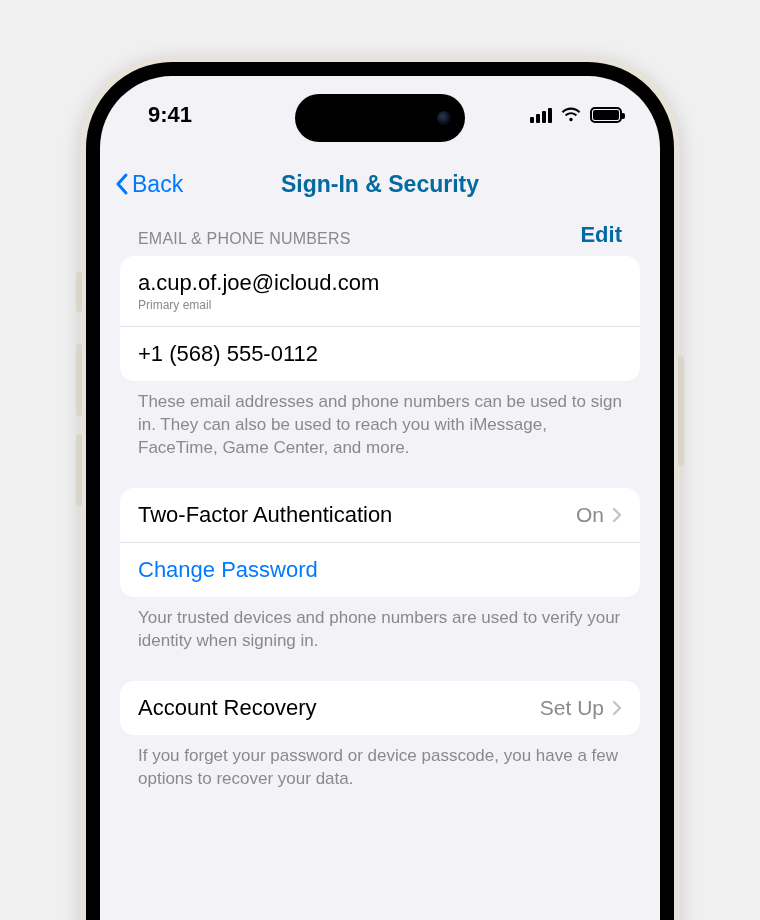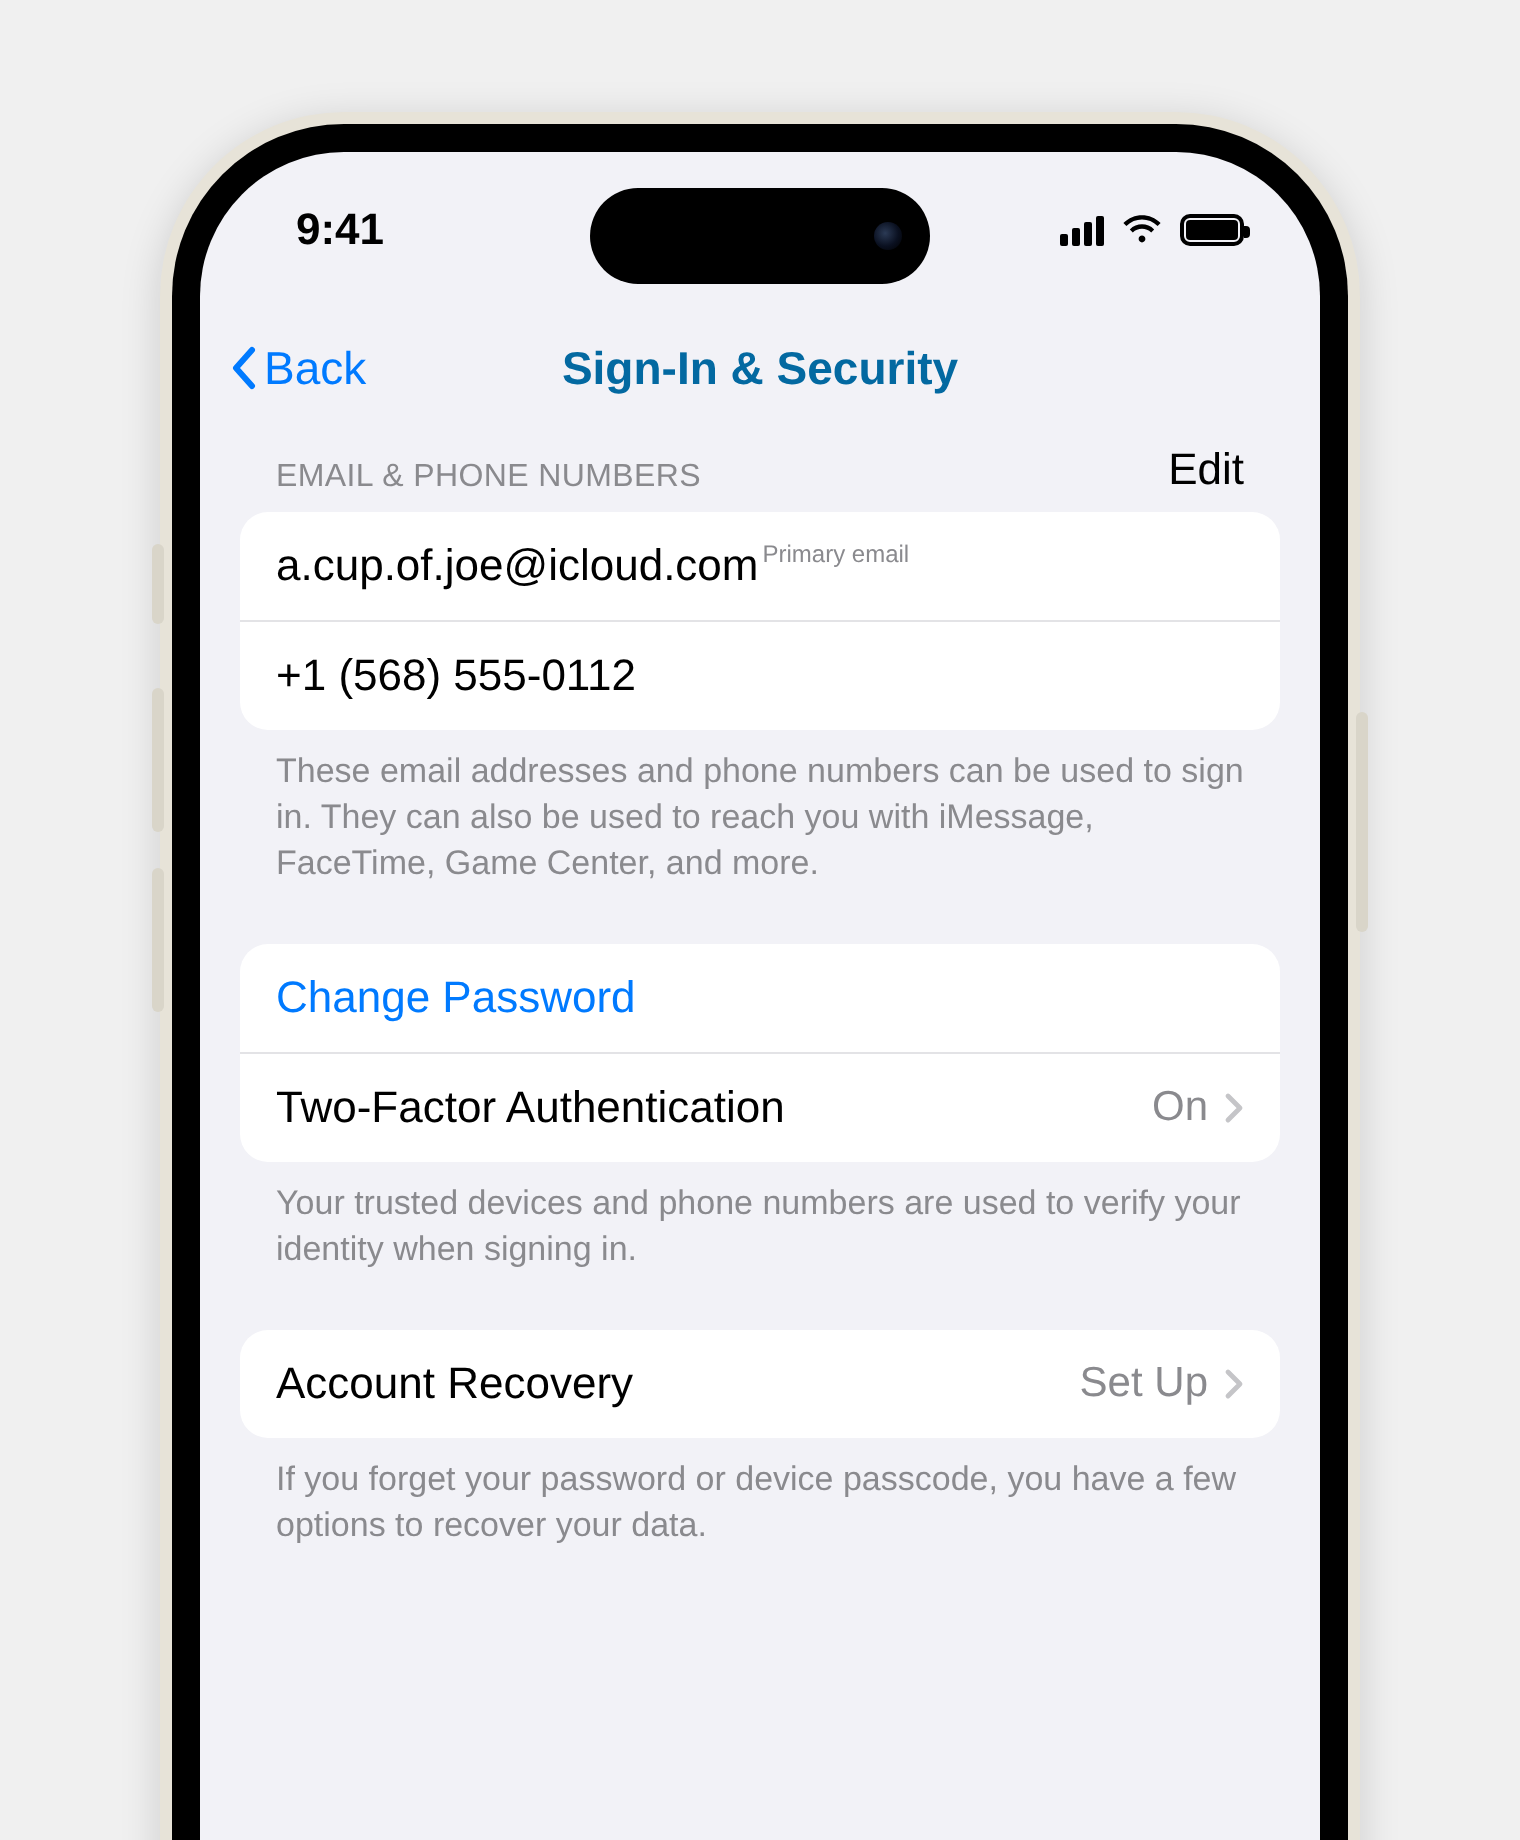--- a/index.html
+++ b/index.html
@@ -120,32 +120,32 @@
 
   .section { margin-bottom: 28px; }
   .section-header {
     display:flex; justify-content:space-between; align-items:flex-end;
     padding: 0 18px 8px 18px;
   }
   .section-header .label {
     font-size:16px; letter-spacing:0.2px; color:#8a8a8e;
     text-transform: uppercase;
   }
-  .section-header .edit { font-size:22px; color:#000000; }
+  .section-header .edit { font-size:22px; color:#0369a1;font-weight:bold; }
 
   .card {
     background:#fff; border-radius:14px; overflow:hidden;
   }
   .row {
     padding: 14px 18px;
     display:flex; align-items:center; justify-content:space-between;
     min-height: 52px;
   }
   .row + .row { border-top:1px solid #e3e3e6; }
-  .row .main { display:flex; flex-direction:row; gap:2px; }
+  .row .main { display:flex; flex-direction:column; gap:2px; }
   .row .primary { font-size:22px; color:#000; }
   .row .sub { font-size:12px; color:#8a8a8e; }
   .row .link { font-size:22px; color:#007aff; }
   .row .trail { display:flex; align-items:center; gap:8px; color:#8a8a8e; font-size:21px; }
   .chevron svg { display:block }
 
   .footer {
     padding: 10px 18px 0 18px;
     font-size: 17px;
     line-height: 1.35;
@@ -217,33 +217,33 @@
             <div class="row">
               <span class="primary">+1 (568) 555-0112</span>
             </div>
           </div>
           <div class="footer">These email addresses and phone numbers can be used to sign in. They can also be used to reach you with iMessage, FaceTime, Game Center, and more.</div>
         </div>
 
         <div class="section">
           <div class="card">
             <div class="row">
-              <span class="link">Change Password</span>
-            </div>
-            <div class="row">
               <span class="primary">Two-Factor Authentication</span>
               <span class="trail">
                 <span>On</span>
                 <span class="chevron">
                   <svg width="10" height="16" viewBox="0 0 10 16">
                       <path d="M2 2 L8 8 L2 14" stroke="#c5c5c8" stroke-width="2.4" fill="none" stroke-linecap="round" stroke-linejoin="round"></path>
                     </svg>
                 </span>
               </span>
             </div>
+            <div class="row">
+              <span class="link">Change Password</span>
+            </div>
           </div>
           <div class="footer">Your trusted devices and phone numbers are used to verify your identity when signing in.</div>
         </div>
 
         <div class="section">
           <div class="card">
             <div class="row">
               <span class="primary">Account Recovery</span>
               <span class="trail">
                 <span>Set Up</span>

